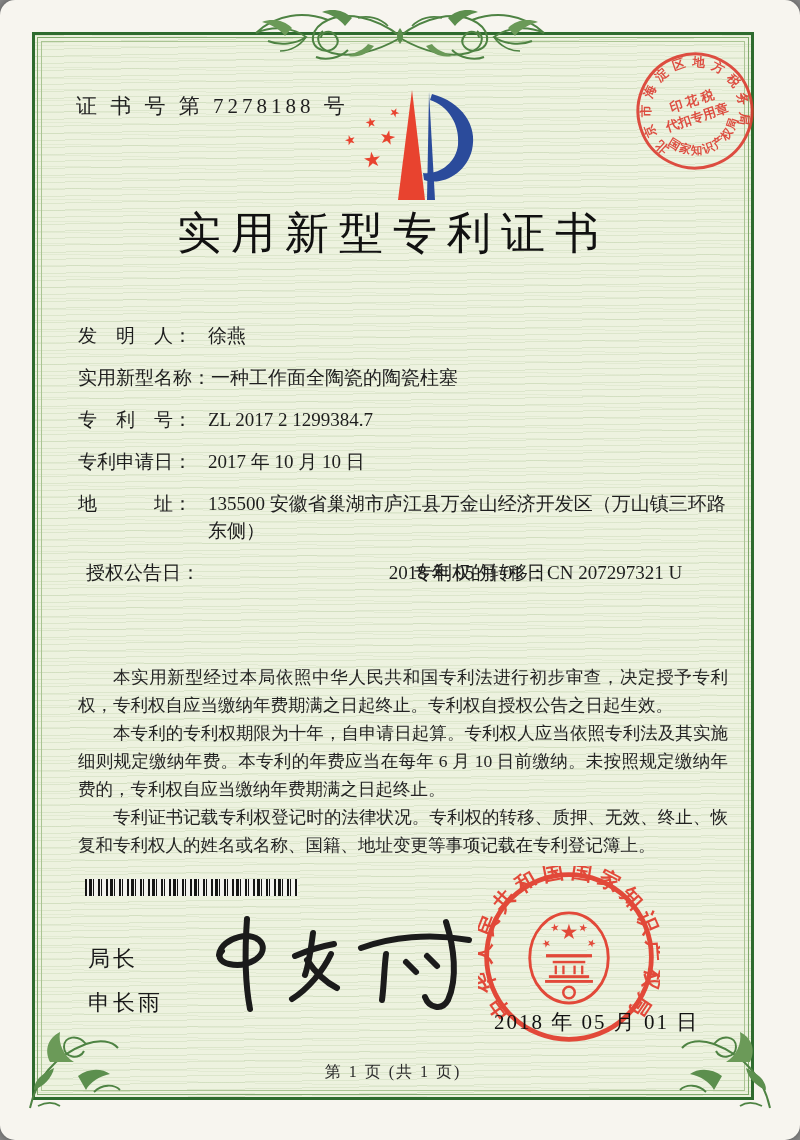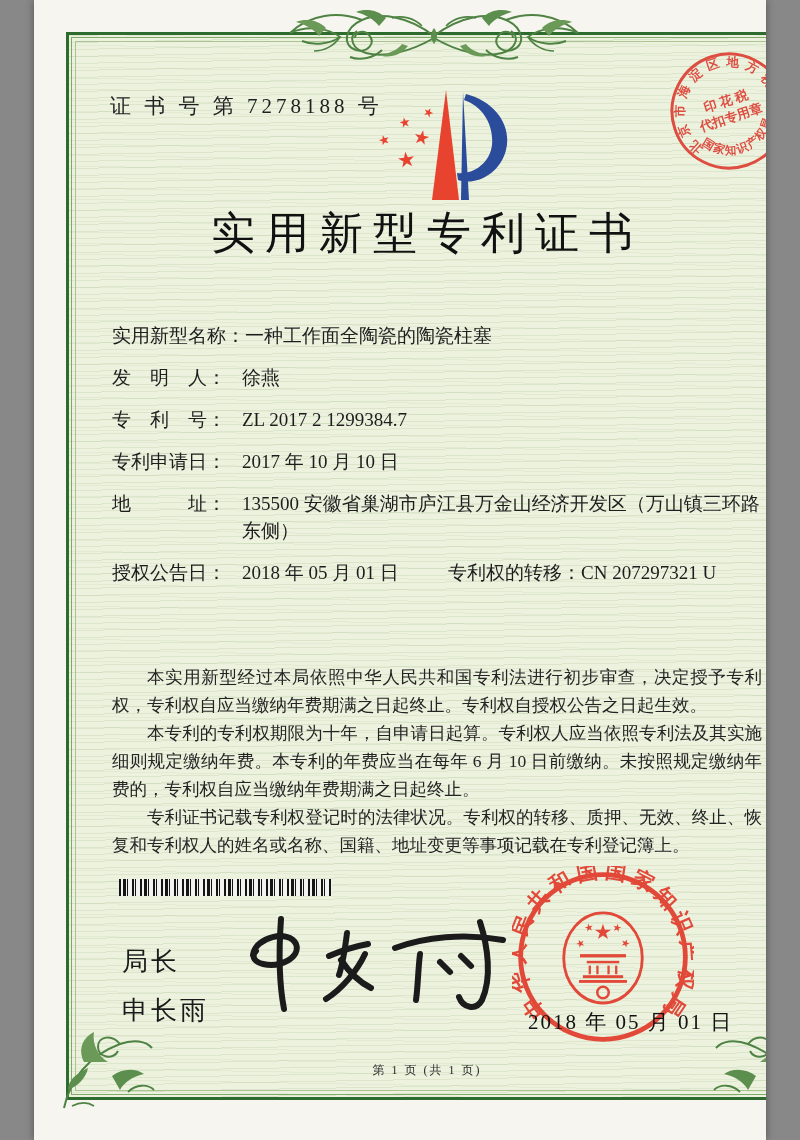--- a/index.html
+++ b/index.html
@@ -1,20 +1,21 @@
 <!DOCTYPE html>
 <html><head>
 <meta charset="utf-8">
 <style>
   * { margin:0; padding:0; box-sizing:border-box; }
   body { background:#888; font-family:"Liberation Serif","DejaVu Serif",serif; }
   .page {
-    position:relative; width:732px; height:1140px; margin:0 auto;
+    position:relative; width:800px; height:1140px; margin:0 auto;
     background:#f7f5ef; overflow:hidden; color:#222;
     box-shadow:0 0 8px rgba(0,0,0,.4);
+    border-radius:15px;
   }
   
   .frame {
     position:absolute; left:32px; top:32px; width:722px; height:1068px;
     border:3px solid #2e6b2e;
     background-color:#edf2df;
     background-image:
       repeating-linear-gradient(179deg, rgba(130,165,100,.16) 0 1px, rgba(0,0,0,0) 1px 7px),
       repeating-linear-gradient(181deg, rgba(130,165,100,.10) 0 1px, rgba(0,0,0,0) 1px 11px);
   }
@@ -29,51 +30,51 @@
 
   .title {
     left:32px; top:204px; width:722px; text-align:center;
     font-size:44px; font-weight:normal; letter-spacing:10px; color:#111;
   }
 
   .fields { left:78px; top:322px; width:648px; font-size:19px; color:#1d1d1d; }
   .frow { display:flex; margin-bottom:15px; line-height:27px; }
   .frow .lbl { flex:0 0 130px; white-space:nowrap; }
   .frow .val { flex:1; }
-  .grant-row { position:relative; }
+  .grant-row { position:relative;text-align:center; }
   .grant-no { position:absolute; left:336px; top:0; display:flex; white-space:nowrap; }
   .grant-no .lbl { flex:0 0 auto; }
 
   .bodytext { left:78px; top:663px; width:650px; font-size:17.5px; line-height:28px;
     text-align:justify; color:#242424; }
   .bodytext p { text-indent:2em; margin:0; }
 
   .barcode {
     left:85px; top:879px; width:213px; height:17px;
     background:repeating-linear-gradient(90deg,
       #151515 0 2px, #f2f2ee 2px 4px,
       #151515 4px 7px, #f2f2ee 7px 8px,
       #151515 8px 9px,  #f2f2ee 9px 13px,
       #151515 13px 15px, #f2f2ee 15px 16px,
       #151515 16px 17px, #f2f2ee 17px 21px);
   }
 
-  .director { left:88px; top:944px; font-size:26px; letter-spacing:3px;
+  .director { left:88px; top:944px; font-size:22px; letter-spacing:3px;
     font-family:"Liberation Sans","DejaVu Sans",sans-serif; color:#1a1a1a; }
   .director .name { margin-top:14px; }
 
   .signature { left:195px; top:903px; width:295px; height:122px; }
 
   .seal { left:478px; top:866px; width:182px; height:182px; }
   .seal-date { left:494px; top:1008px; font-size:21px; letter-spacing:2px; color:#111; }
 
   .tax-stamp { left:626px; top:42px; width:138px; height:138px; }
 
   .footer { left:32px; top:1062px; width:722px; text-align:center;
-    font-size:12px; letter-spacing:2px; color:#2a2a2a; }
+    font-size:16px; letter-spacing:2px; color:#2a2a2a; }
 
   .flourish-top { left:248px; top:6px; width:304px; height:58px; }
   .flourish-bl { left:24px; top:1028px; width:100px; height:84px; }
   .flourish-br { left:676px; top:1028px; width:100px; height:84px; transform:scaleX(-1); }
 
   svg text { font-family:"Liberation Serif","DejaVu Serif",serif; }
 </style>
 </head>
 <body>
 
@@ -137,26 +138,26 @@
     </g>
     <path d="M 90,2 L 103,112 L 76,112 Z" fill="#e8432f"></path>
     <path d="M 107,4 L 113,112 L 105,112 Z" fill="#2b4b9b"></path>
     <path d="M 110,6 C 140,14 156,38 150,62 C 144,86 120,98 102,92 L 101,85 C 117,87 134,75 136,57 C 138,36 126,18 108,12 Z" fill="#2b4b9b"></path>
   </svg>
 
   <div class="abs title">实用新型专利证书</div>
 
   <div class="abs fields">
     <div class="frow">
+      <span class="lbl">发　明　人：</span>
+      <span class="val">徐燕</span>
+    </div>
+    <div class="frow">
       <span class="lbl">实用新型名称：</span>
       <span class="val">一种工作面全陶瓷的陶瓷柱塞</span>
-    </div>
-    <div class="frow">
-      <span class="lbl">发　明　人：</span>
-      <span class="val">徐燕</span>
     </div>
     <div class="frow">
       <span class="lbl">专　利　号：</span>
       <span class="val">ZL 2017 2 1299384.7</span>
     </div>
     <div class="frow">
       <span class="lbl">专利申请日：</span>
       <span class="val">2017 年 10 月 10 日</span>
     </div>
     <div class="frow">

